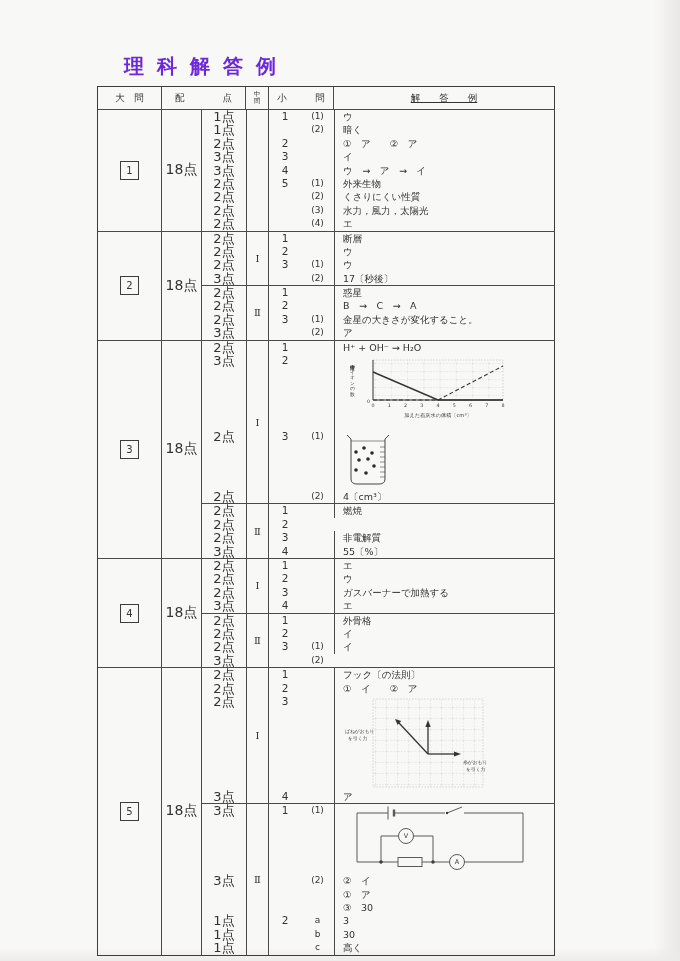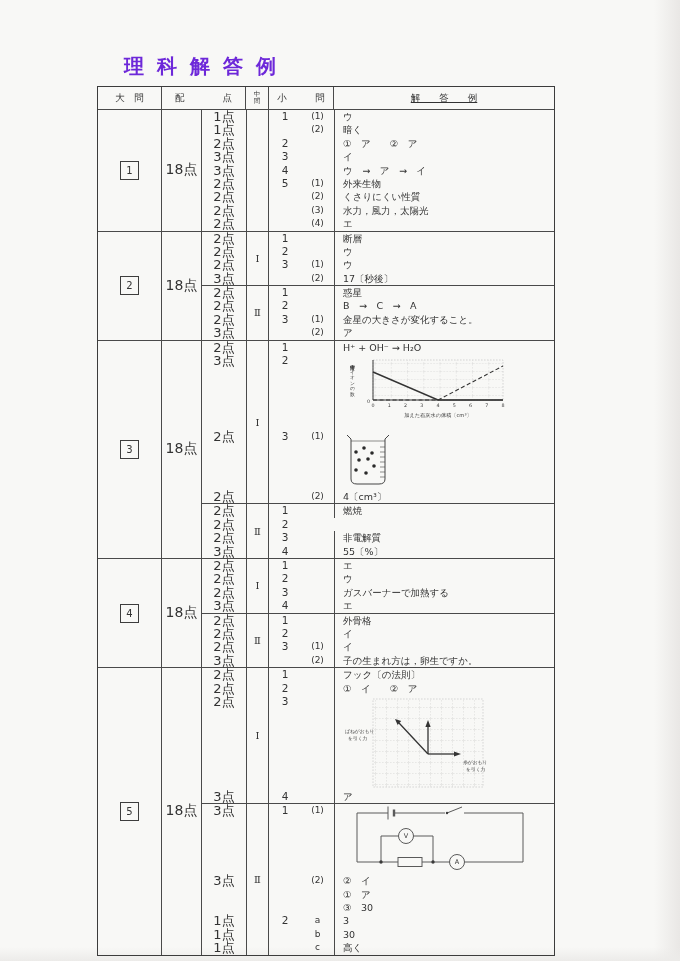--- a/index.html
+++ b/index.html
@@ -411,21 +411,20 @@
               <div class="c spacer"></div>
               <div class="c qnum">3</div>
               <div class="c sub">(1)</div>
               <div class="c ans">イ</div>
             </div>
             <div class="row">
               <div class="c pts">3点</div>
               <div class="c spacer"></div>
               <div class="c qnum"></div>
               <div class="c sub">(2)</div>
-              <div class="c ans">子の生まれ方は，卵生ですか。</div>
             </div>
           </div>
         </div>
       </div>
       <div class="section">
         <div class="cell daimon">
           <div class="daimon-box">5</div>
         </div>
         <div class="cell total">18点</div>
         <div class="groups">

